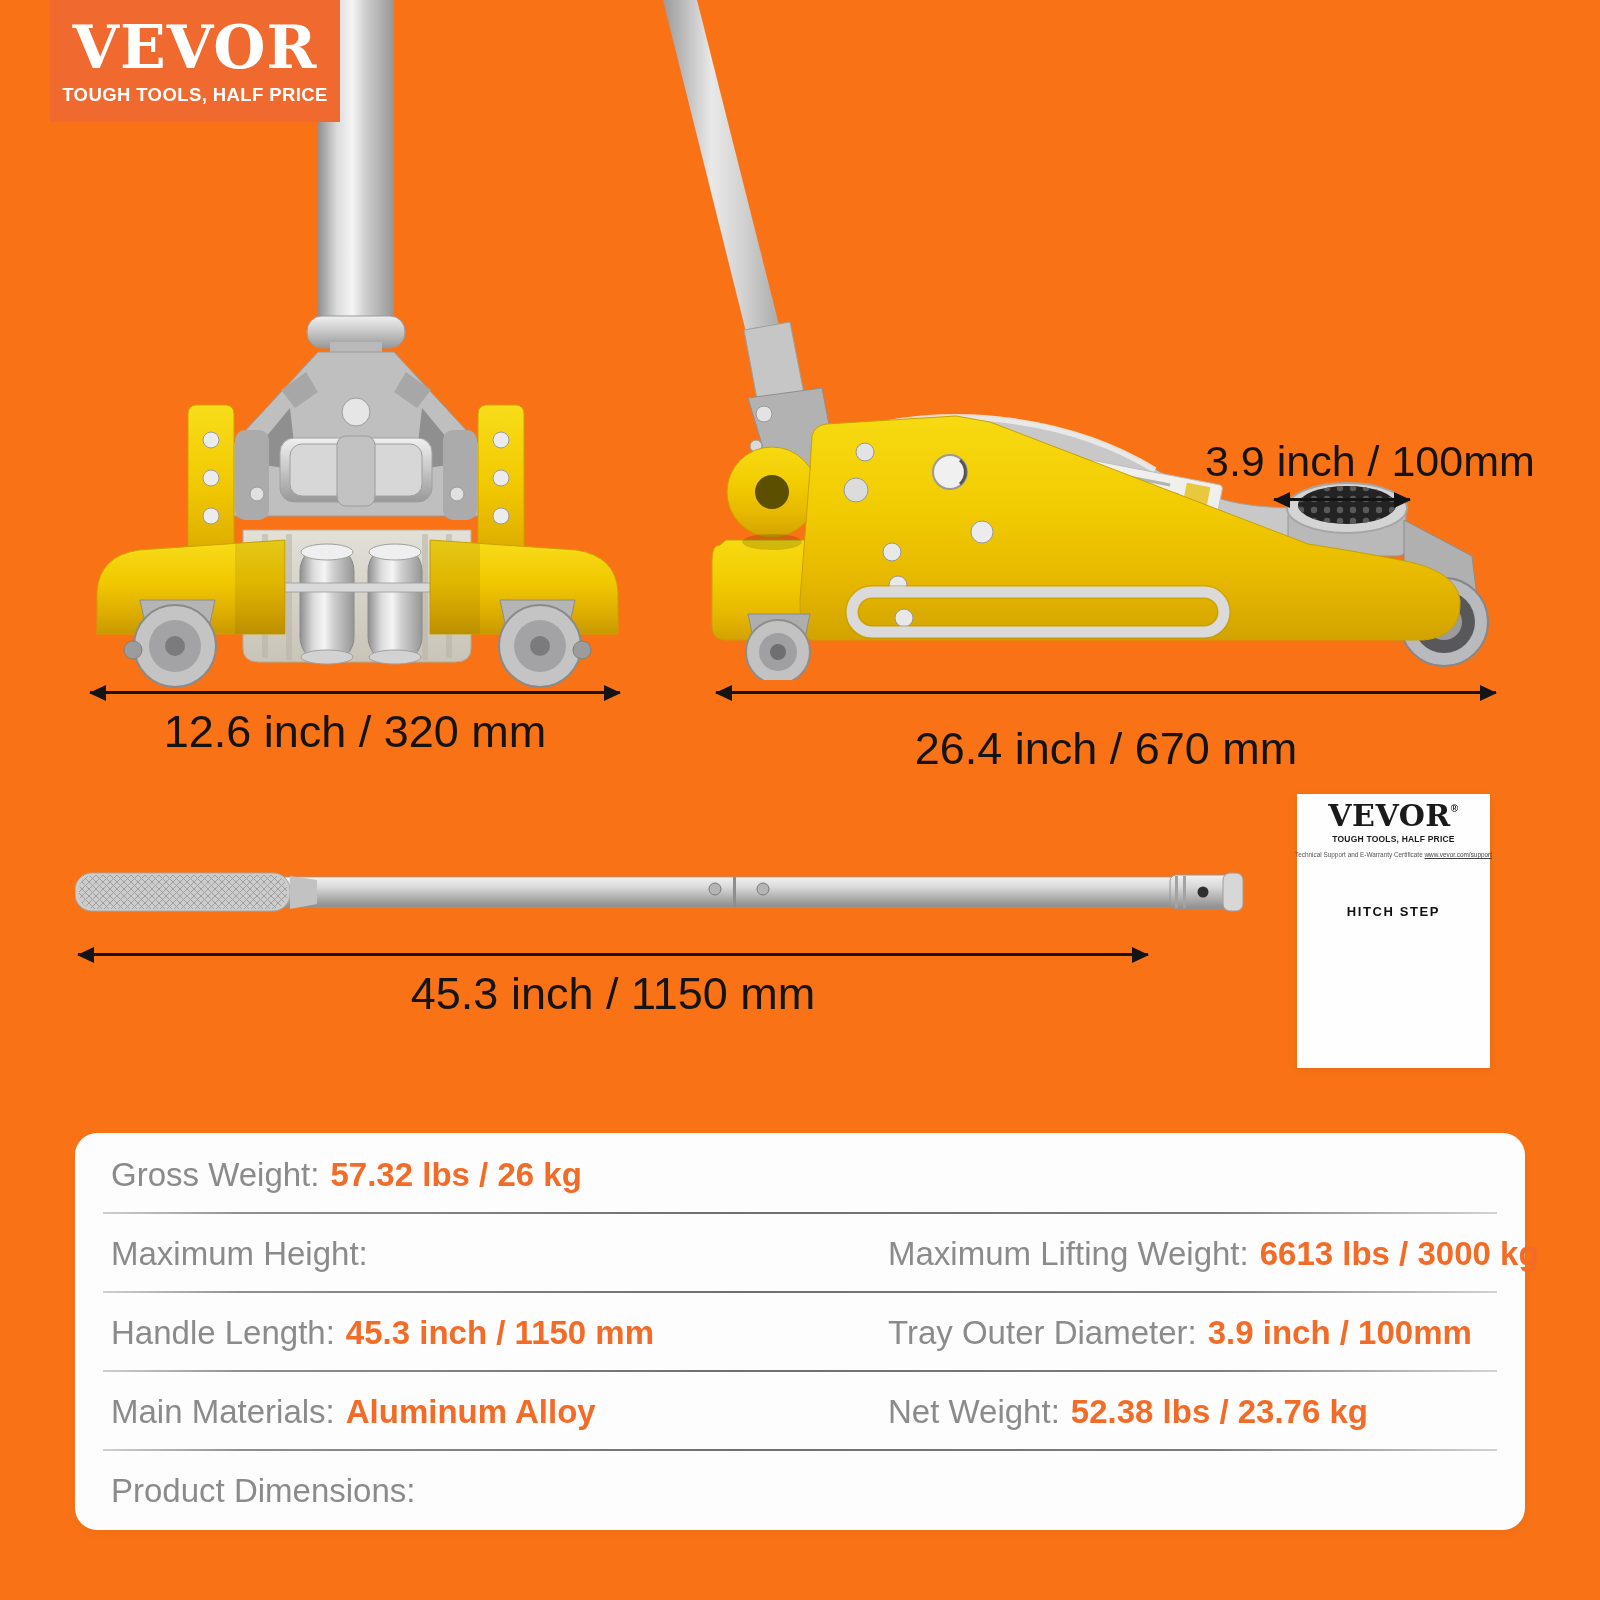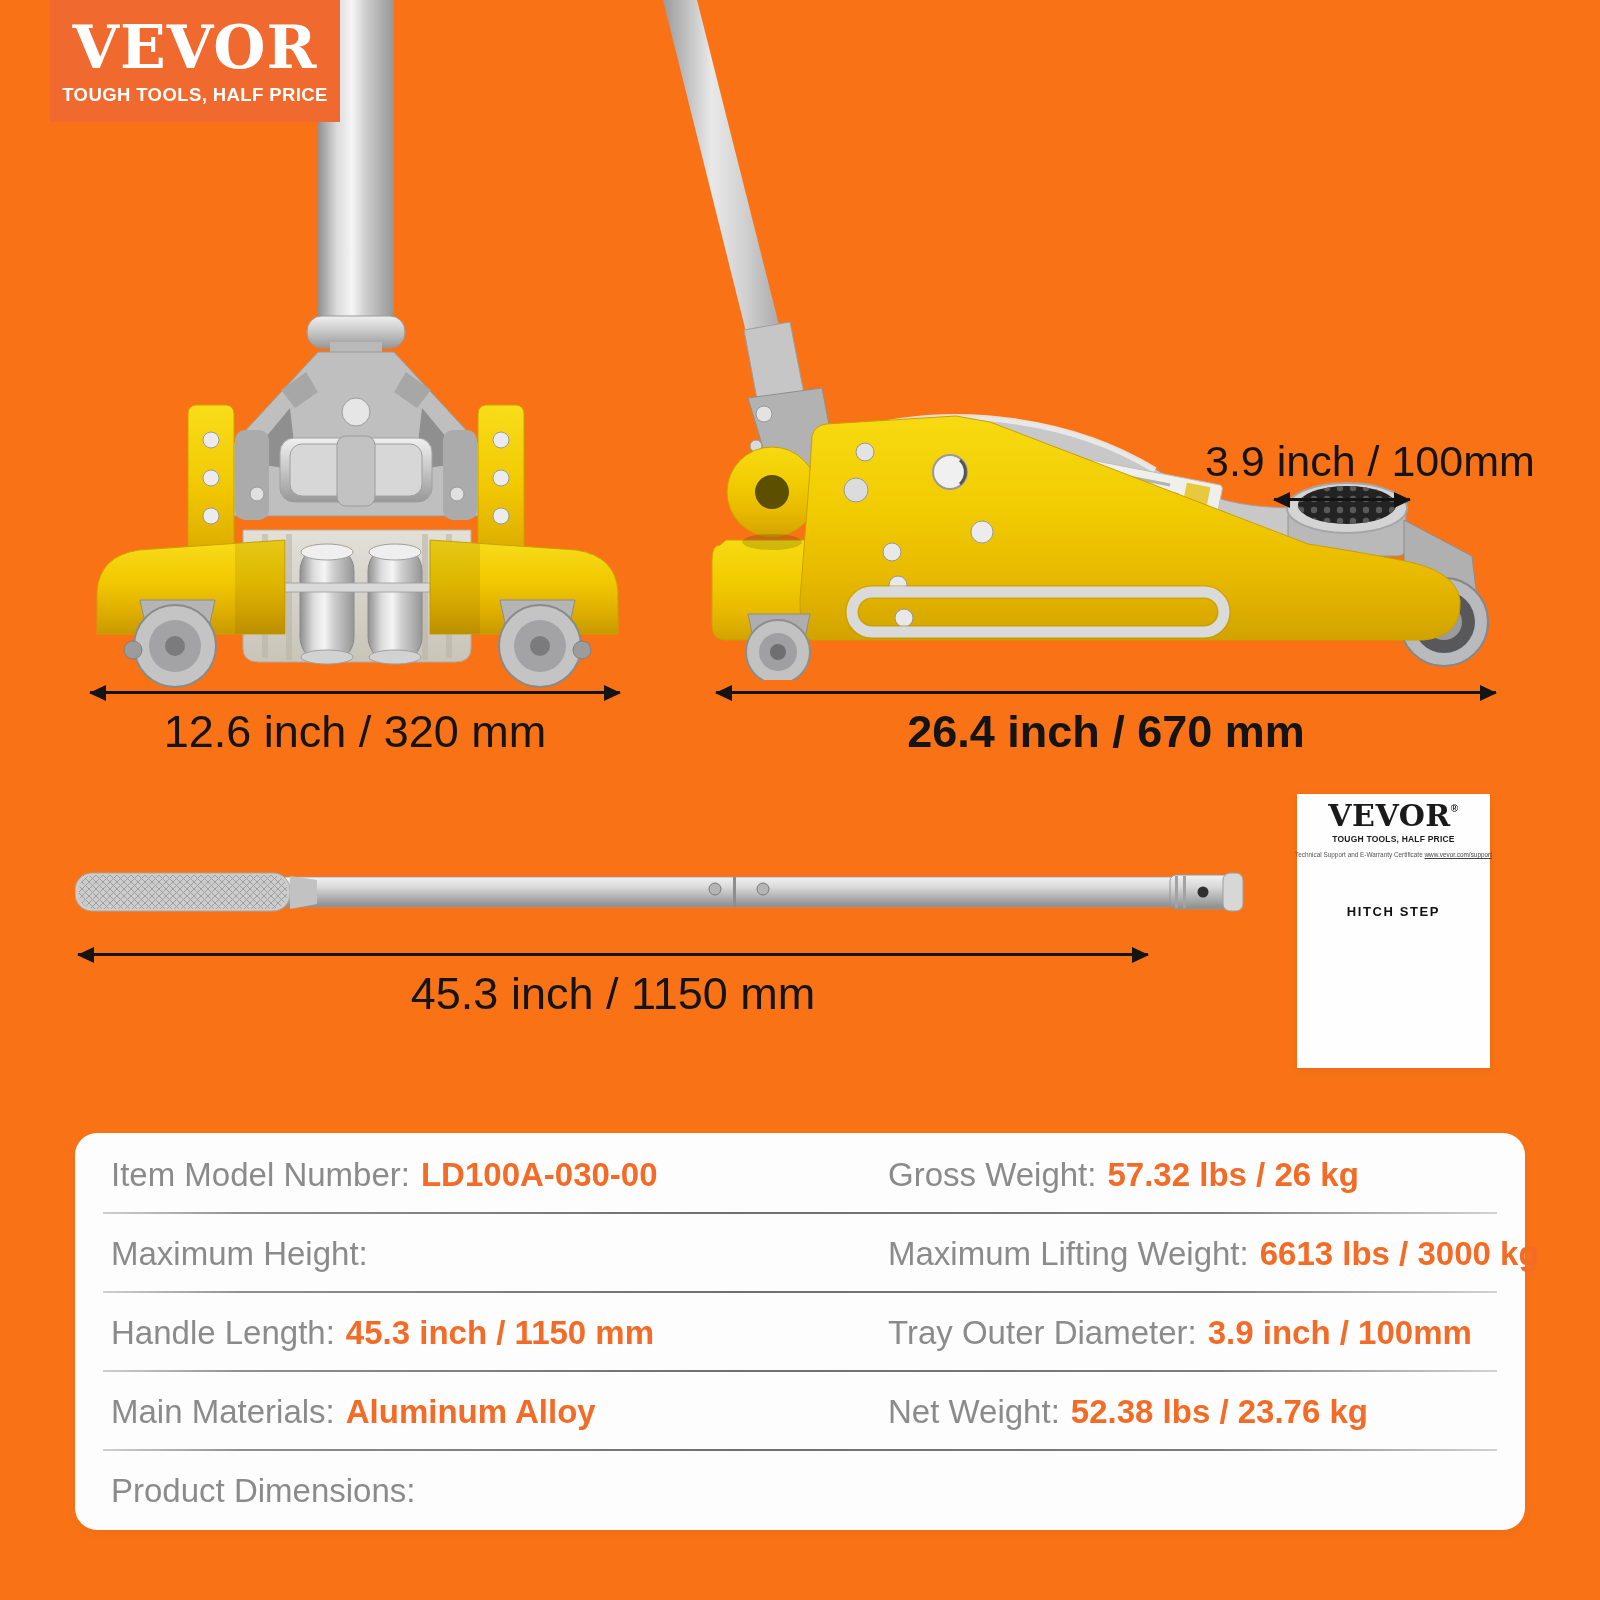--- a/index.html
+++ b/index.html
@@ -278,44 +278,40 @@
     <div class="tagline">TOUGH TOOLS, HALF PRICE</div>
   </div>
 
   <div class="dim-label small" style="left:1205px;top:437px;width:260px;">3.9 inch / 100mm</div>
   <div class="h-arrow" style="left:1274px;top:498px;width:136px;"></div>
 
   <div class="h-arrow" style="left:90px;top:691px;width:530px;"></div>
   <div class="dim-label" style="left:90px;top:706px;width:530px;">12.6 inch / 320 mm</div>
 
   <div class="h-arrow" style="left:716px;top:691px;width:780px;"></div>
-  <div class="dim-label" style="left:716px;top:706px;width:780px;font-weight:bold;">26.4 inch / 670 mm</div>
+  <div class="dim-label" style="left:716px;top:723px;width:780px;">26.4 inch / 670 mm</div>
 
   <div class="h-arrow" style="left:78px;top:953px;width:1070px;"></div>
   <div class="dim-label" style="left:78px;top:968px;width:1070px;">45.3 inch / 1150 mm</div>
 
   <div class="manual-card">
     <div class="m-brand">
       <span>VEVOR</span><span class="m-reg">®</span>
     </div>
     <div class="m-tagline">TOUGH TOOLS, HALF PRICE</div>
     <div class="m-support">
       <span>Technical Support and E-Warranty Certificate </span><span class="m-link">www.vevor.com/support</span>
     </div>
     <div class="m-product">HITCH STEP</div>
   </div>
 
   <div class="spec-card">
 
     <div class="spec-row">
       <div class="spec-cell">
-        <span class="lbl">Item Model Number:</span>
-        <span class="val">LD100A-030-00</span>
-      </div>
-      <div class="spec-cell">
         <span class="lbl">Gross Weight:</span>
         <span class="val">57.32 lbs / 26 kg</span>
       </div>
     </div>
 
     <div class="spec-row">
       <div class="spec-cell">
         <span class="lbl">Maximum Height:</span>
       </div>
       <div class="spec-cell">

